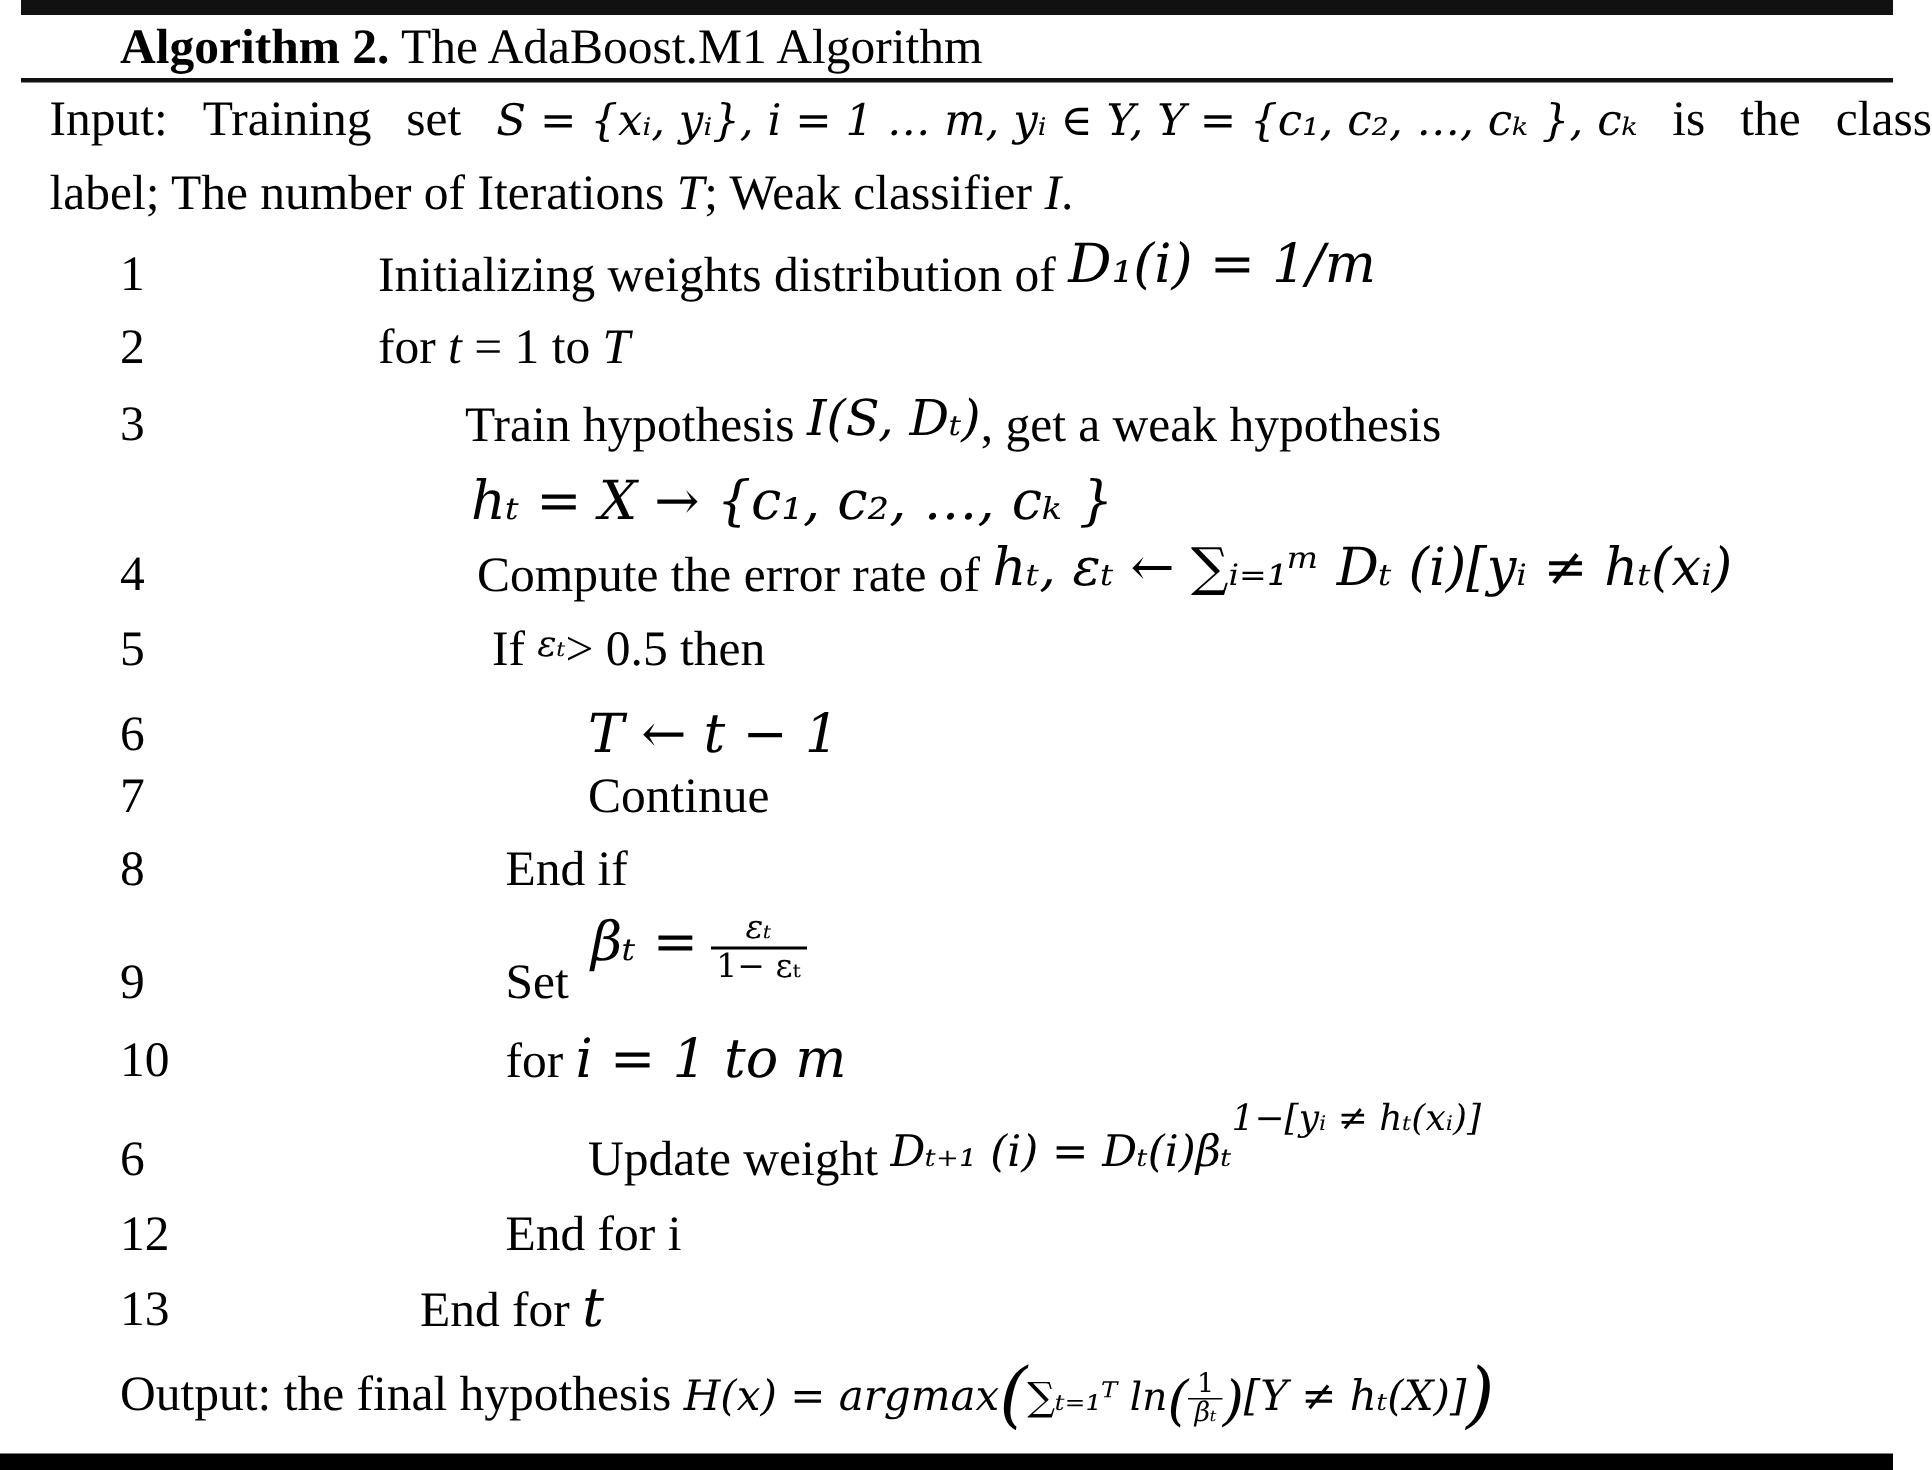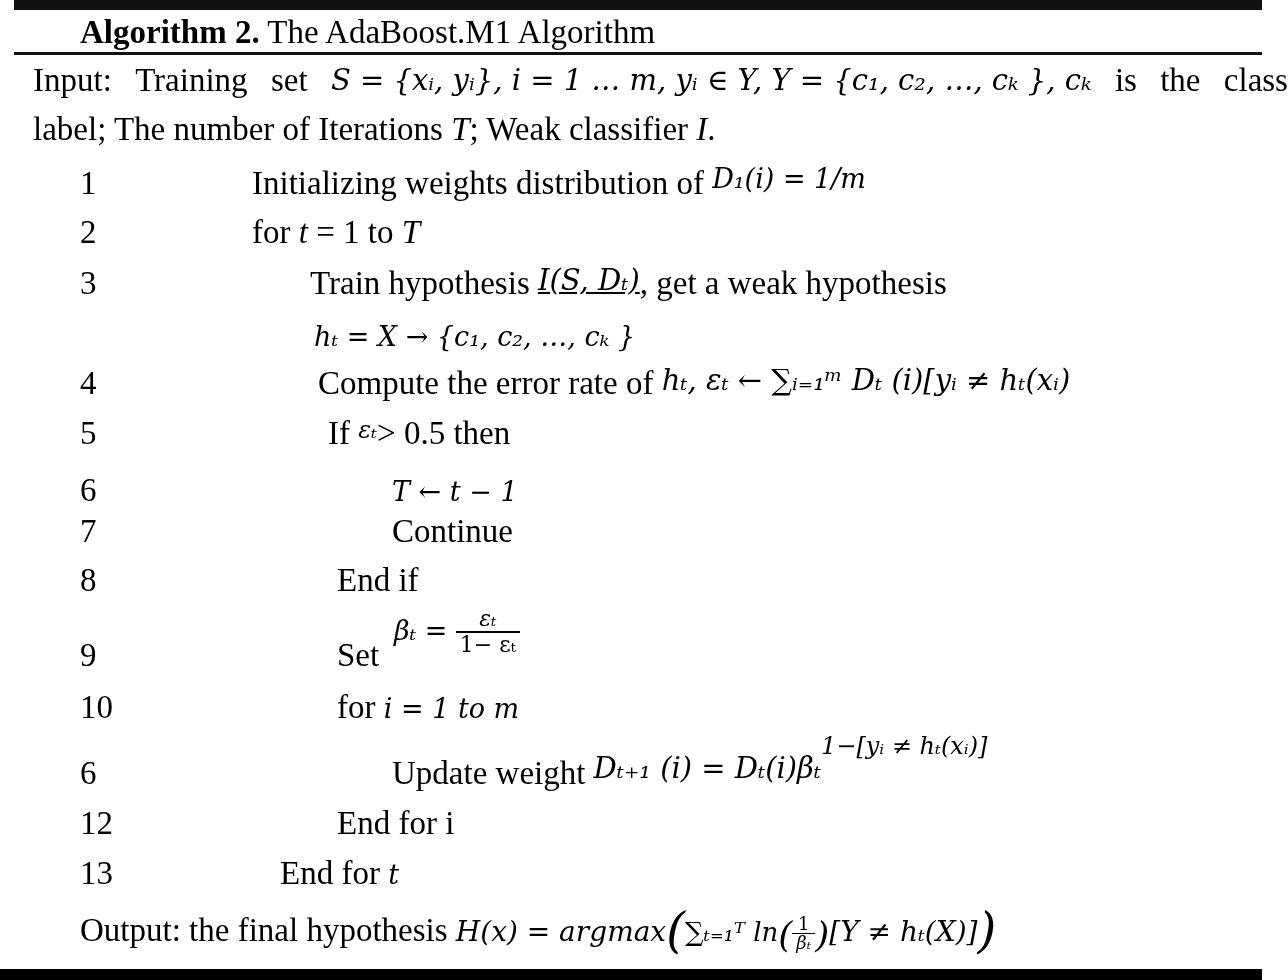--- a/index.html
+++ b/index.html
@@ -5,21 +5,21 @@
   html, body { margin: 0; padding: 0; background: #ffffff; }
   body { width: 1288px; height: 980px; position: relative; overflow: hidden;
          font-family: "Liberation Serif", serif; color: #000; }
   .bar-top { position: absolute; left: 14px; top: 0; width: 1248px; height: 10px; background: #111; }
   .rule-title { position: absolute; left: 14px; top: 52px; width: 1248px; height: 3px; background: #111; }
   .bar-bottom { position: absolute; left: 0; top: 969px; width: 1262px; height: 11px; background: #000; }
   .line { position: absolute; white-space: nowrap; font-size: 33px; line-height: 40px; }
   .num { position: absolute; left: 80px; font-size: 33px; line-height: 40px; }
   .title { left: 80px; top: 12px; }
   .title b { font-weight: bold; }
-  .m { font-family: "DejaVu Serif", serif; font-style: italic; font-size: 27px; }
+  .m { font-family: "DejaVu Serif", serif; font-style: italic; font-size: 36px; }
   .mr { font-family: "DejaVu Serif", serif; font-size: 31px; }
   .i { font-style: italic; }
   .frac { display: inline-block; vertical-align: middle; text-align: center; font-family: "DejaVu Serif", serif; font-size: 22px; line-height: 24px; }
   .frac .top { display: block; border-bottom: 2px solid #000; padding: 0 4px; font-style: italic; }
   .frac .bot { display: block; padding: 0 4px; }
   .bigparen { font-size: 48px; font-weight: 200; vertical-align: -6px; font-family: "DejaVu Serif", serif; }
   .justify-line { position: absolute; left: 33px; width: 1255px; top: 60px; font-size: 33px; line-height: 40px; display: flex; justify-content: space-between; white-space: nowrap; }
 </style>
 </head>
 <body>
@@ -52,29 +52,29 @@
   <span>Initializing weights distribution of </span><span class="m" style="position:relative; top:-6px;">D₁(i) = 1/m</span>
 </div>
 
 <div class="num" style="top:212px;">2</div>
 <div class="line" style="left:252px; top:212px;text-align:center;">
   <span>for </span><span class="i">t</span><span> = 1 to </span><span class="i">T</span>
 </div>
 
 <div class="num" style="top:263px;">3</div>
 <div class="line" style="left:310px; top:263px;">
-  <span>Train hypothesis </span><span class="m" style="position:relative; top:-4px; font-size:29px;text-decoration:underline;">I(S, Dₜ)</span><span>, get a weak hypothesis</span>
+  <span>Train hypothesis </span><span class="m" style="position:relative; top:-4px; font-size:33px;">I(S, Dₜ)</span><span>, get a weak hypothesis</span>
 </div>
 <div class="line" style="left:314px; top:315px;">
   <span class="m">hₜ = X → {c₁, c₂, …, cₖ }</span>
 </div>
 
 <div class="num" style="top:363px;">4</div>
 <div class="line" style="left:318px; top:363px;">
-  <span>Compute the error rate of </span><span class="m" style="position:relative; top:-4px; font-size:29px;">hₜ, εₜ ← ∑ᵢ₌₁ᵐ Dₜ (i)[yᵢ ≠ hₜ(xᵢ)</span>
+  <span>Compute the error rate of </span><span class="m" style="position:relative; top:-4px; font-size:35px;">hₜ, εₜ ← ∑ᵢ₌₁ᵐ Dₜ (i)[yᵢ ≠ hₜ(xᵢ)</span>
 </div>
 
 <div class="num" style="top:413px;">5</div>
 <div class="line" style="left:328px; top:413px;">
   <span>If </span><span class="m" style="font-size:24px; position:relative; top:-6px;">εₜ</span><span>&gt; 0.5 then</span>
 </div>
 
 <div class="num" style="top:470px;">6</div>
 <div class="line" style="left:392px; top:470px;">
   <span class="m">T ← t − 1</span>

